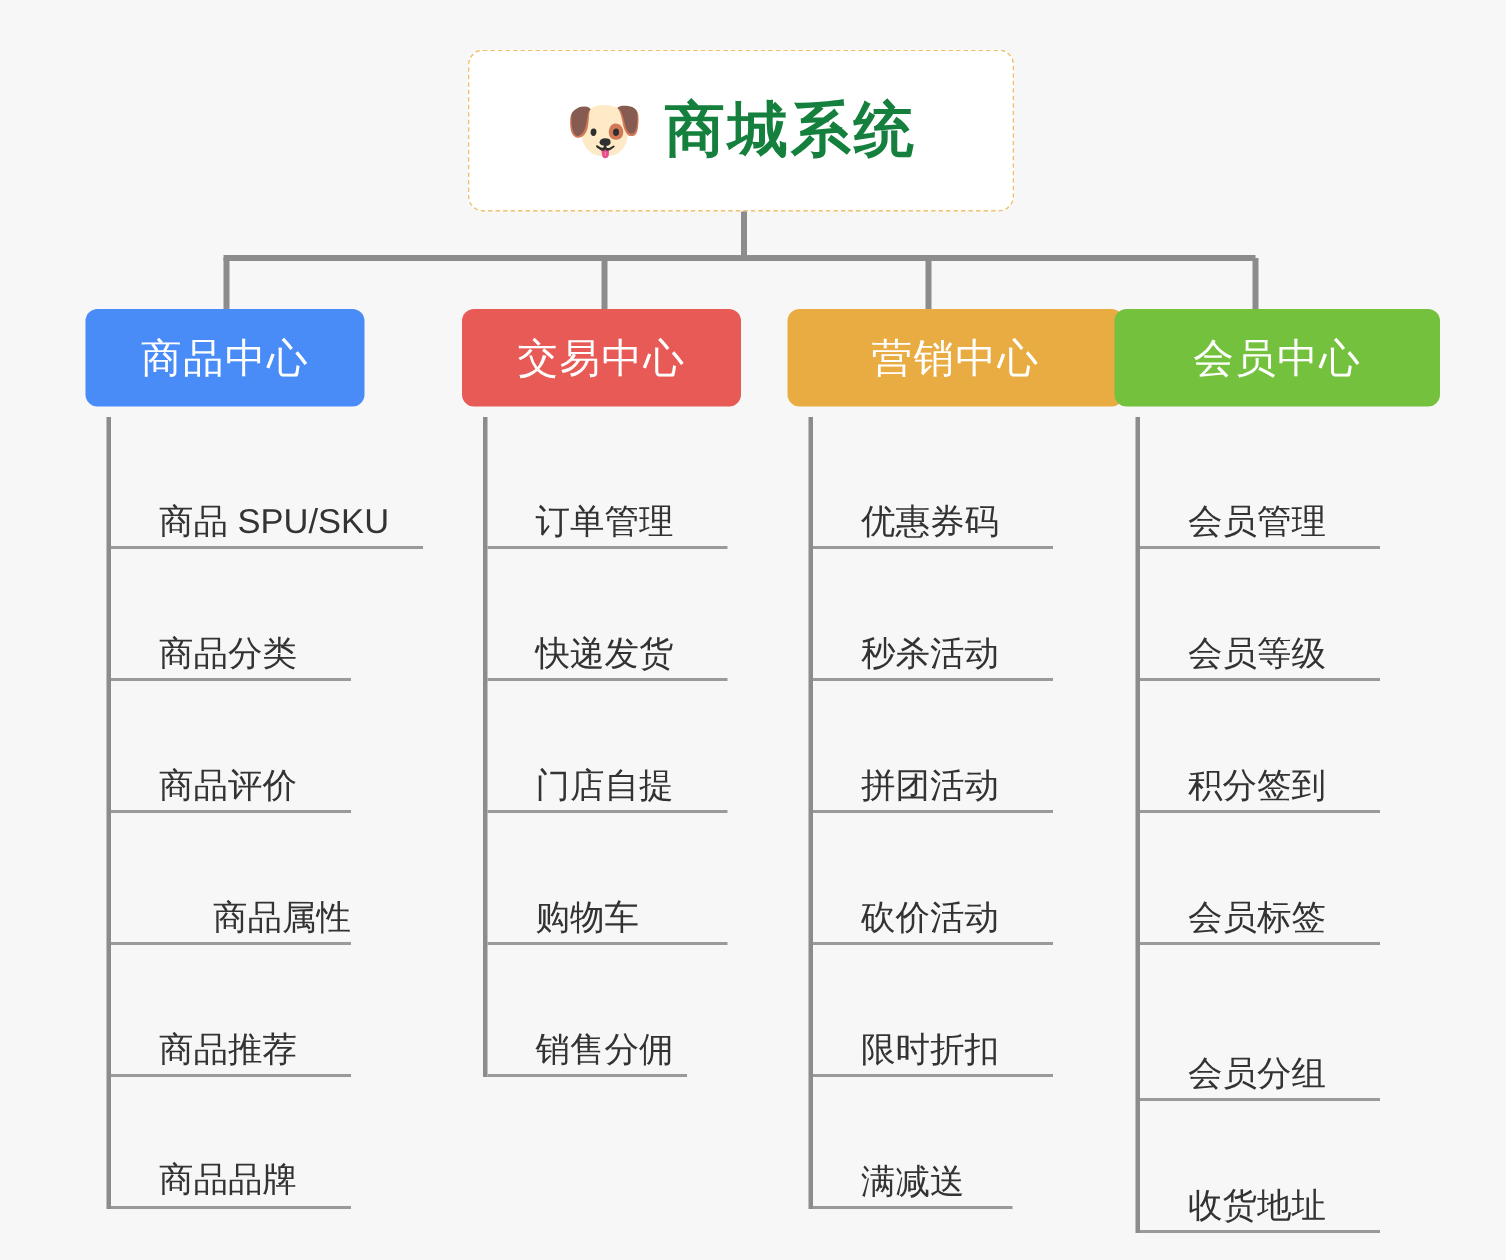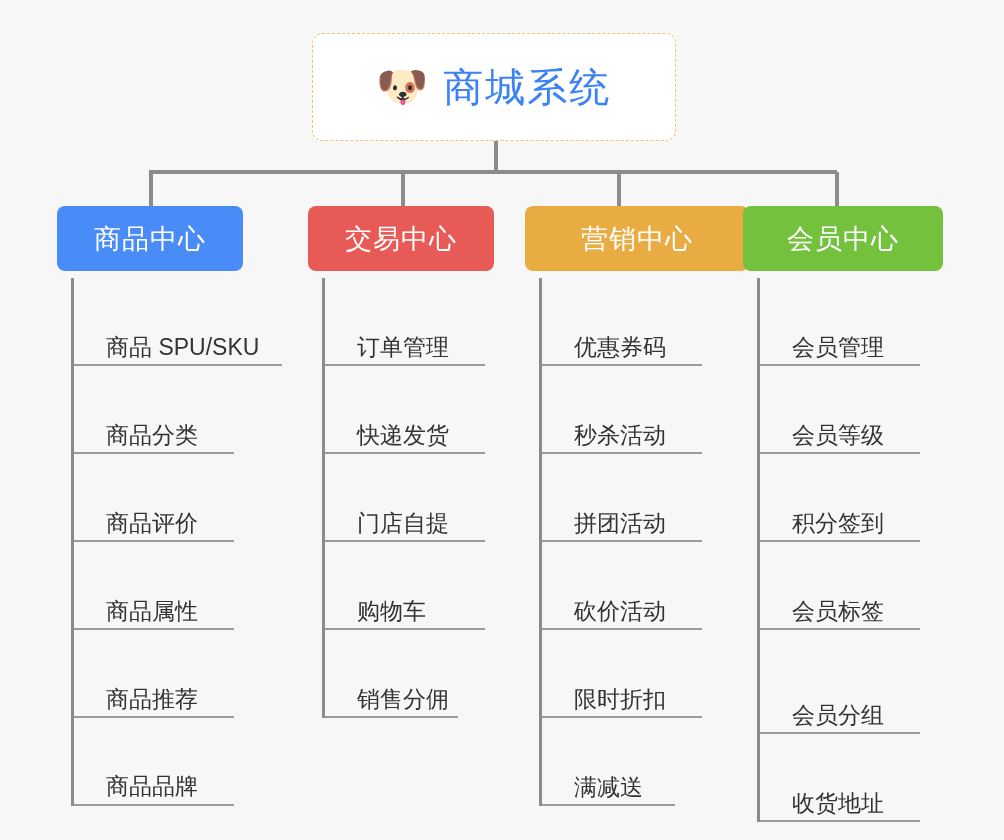--- a/index.html
+++ b/index.html
@@ -42,21 +42,21 @@
   
   .cat-box{
     position:absolute;top:206px;height:65px;
     border-radius:8px;
     display:flex;align-items:center;justify-content:center;
     color:#ffffff;font-size:27px;letter-spacing:1px;
   }
   #cat-box-0{left:57px;width:186px;}
   #cat-box-1{left:308px;width:186px;}
   #cat-box-2{left:525px;width:224px;}
-  #cat-box-3{left:743px;width:200px;}
+  #cat-box-3{left:743px;width:217px;}
 
   
   .col{
     position:absolute;top:278px;width:230px;
     border-left:3px solid #14532d;
     box-sizing:border-box;
   }
   #col-0{left:71px;}
   #col-1{left:322px;}
   #col-2{left:539px;}
@@ -90,21 +90,21 @@
 
   #col-3 .item{width:160px;}
 </style>
 </head>
 <body style="background: rgb(247, 247, 247);">
 
 <div id="canvas">
 
   <div id="root-node" style="border-color: rgb(240, 192, 112);">
     <span id="root-emoji">🐶</span>
-    <span id="root-title" style="color: #3b82f6;">商城系统</span>
+    <span id="root-title" style="color: #15803d; font-weight: bold;">商城系统</span>
   </div>
 
   <div class="conn" id="trunk" style="background: rgb(140, 140, 140);"></div>
   <div class="conn" id="bus" style="background: rgb(140, 140, 140);"></div>
   <div class="conn drop" id="drop-1" style="background: rgb(140, 140, 140);"></div>
   <div class="conn drop" id="drop-2" style="background: rgb(140, 140, 140);"></div>
   <div class="conn drop" id="drop-3" style="background: rgb(140, 140, 140);"></div>
   <div class="conn drop" id="drop-4" style="background: rgb(140, 140, 140);"></div>
 
   <div class="cat-box" id="cat-box-0" style="background: rgb(74, 140, 247);">
@@ -123,21 +123,21 @@
   <div class="col" id="col-0" style="border-left-color: rgb(140, 140, 140);">
     <div class="item" style="border-bottom-color: rgb(154, 154, 154);">
         <span class="item-label" style="color: rgb(51, 51, 51);">商品 SPU/SKU</span>
       </div>
     <div class="item" style="border-bottom-color: rgb(154, 154, 154);">
         <span class="item-label" style="color: rgb(51, 51, 51);">商品分类</span>
       </div>
     <div class="item" style="border-bottom-color: rgb(154, 154, 154);">
         <span class="item-label" style="color: rgb(51, 51, 51);">商品评价</span>
       </div>
-    <div class="item" style="border-bottom-color: rgb(154, 154, 154);">
+    <div class="item" style="border-bottom-color: rgb(154, 154, 154); justify-content: flex-end;">
         <span class="item-label" style="color: rgb(51, 51, 51);">商品属性</span>
       </div>
     <div class="item" style="border-bottom-color: rgb(154, 154, 154);">
         <span class="item-label" style="color: rgb(51, 51, 51);">商品推荐</span>
       </div>
     <div class="item" style="border-bottom-color: rgb(154, 154, 154); font-family: Liberation Serif, serif;">
         <span class="item-label" style="color: rgb(51, 51, 51);">商品品牌</span>
       </div>
   </div>
 

